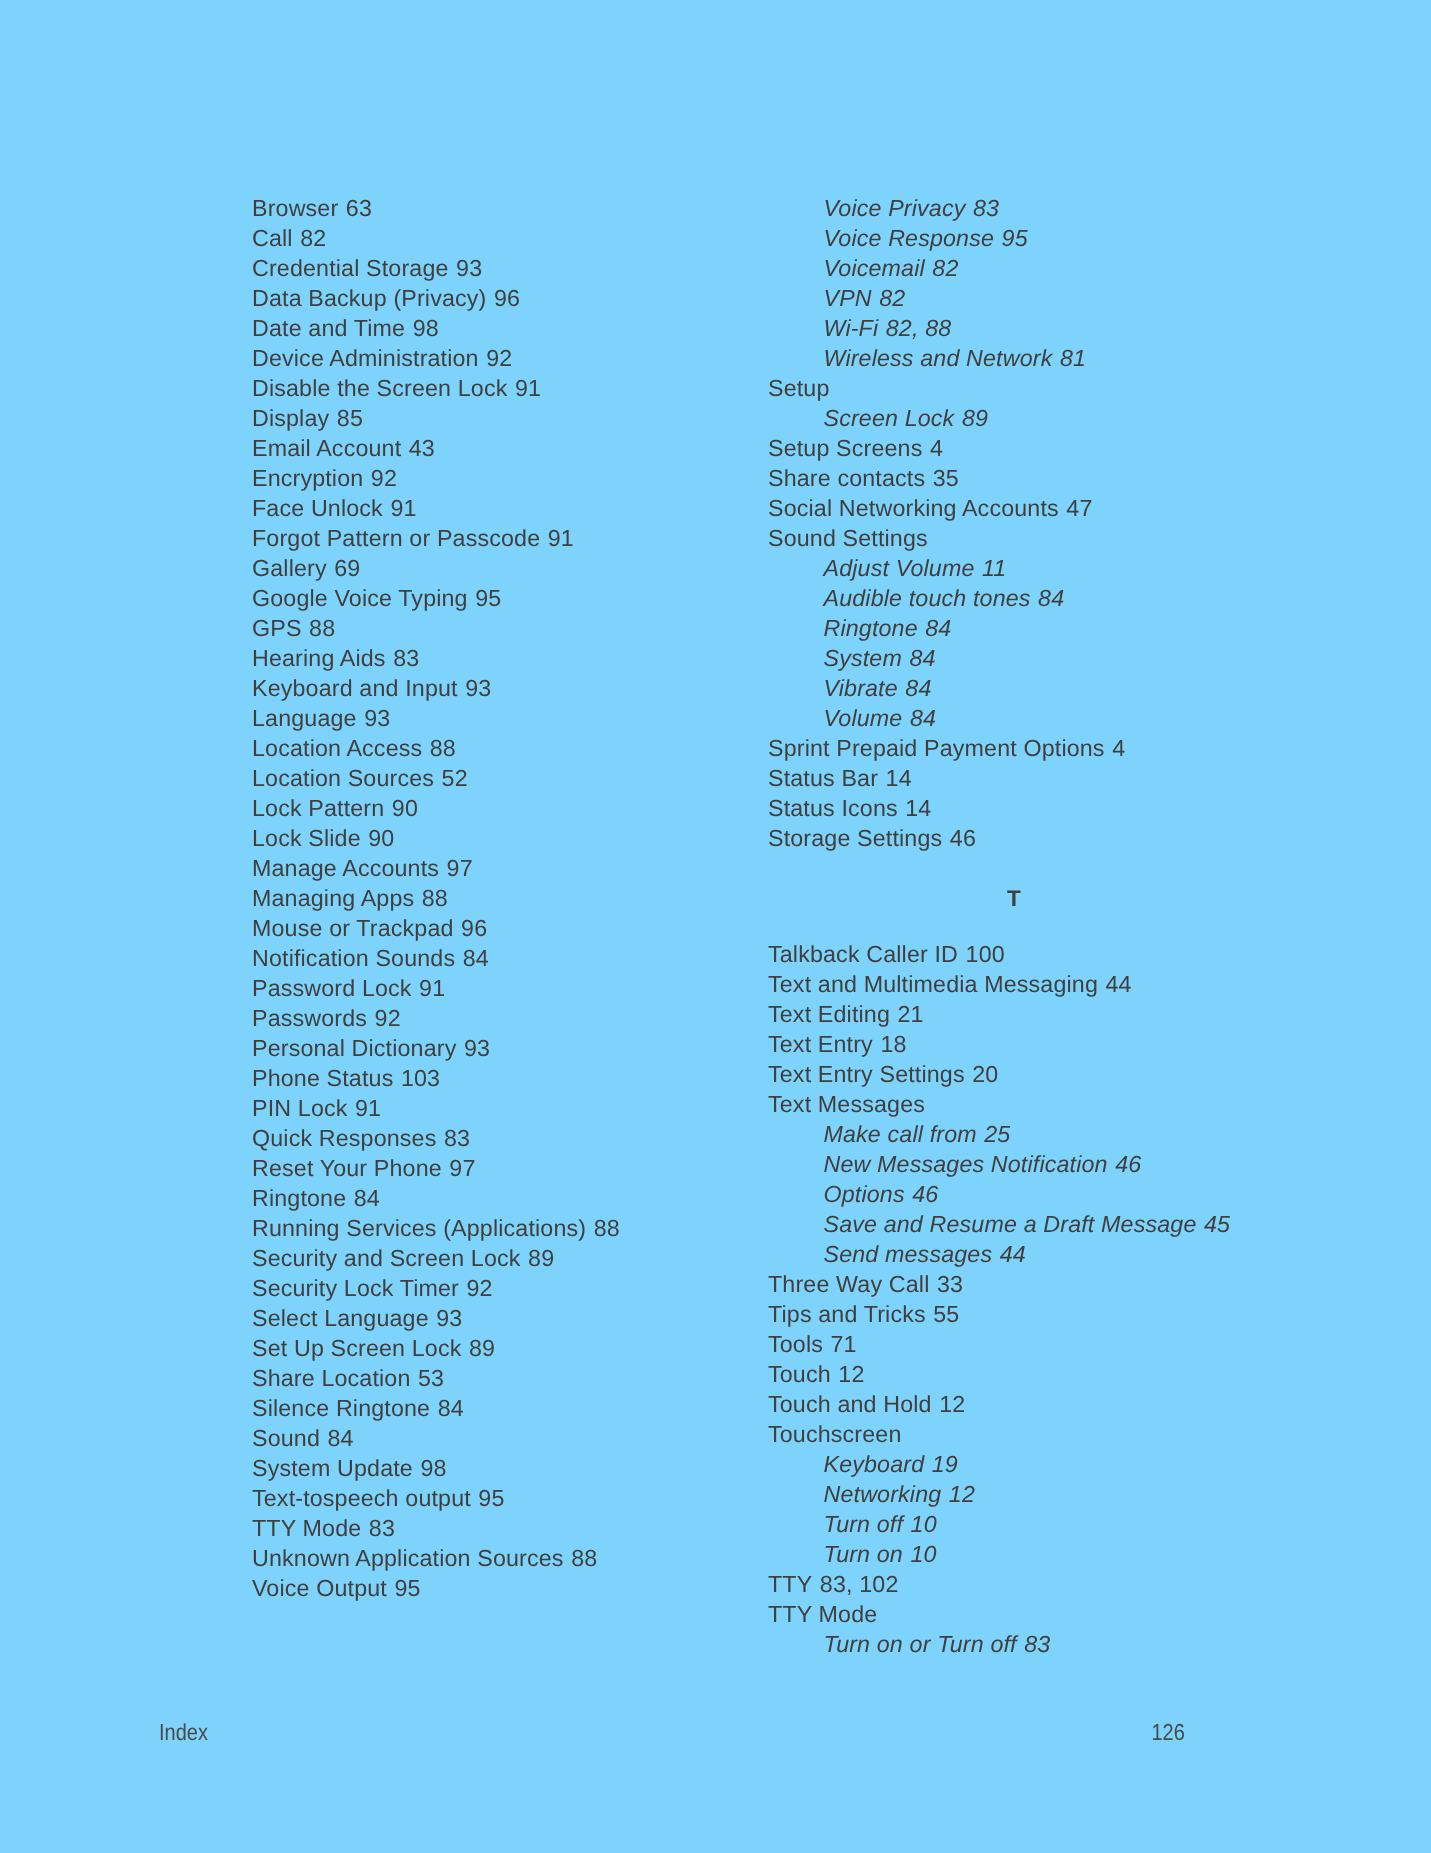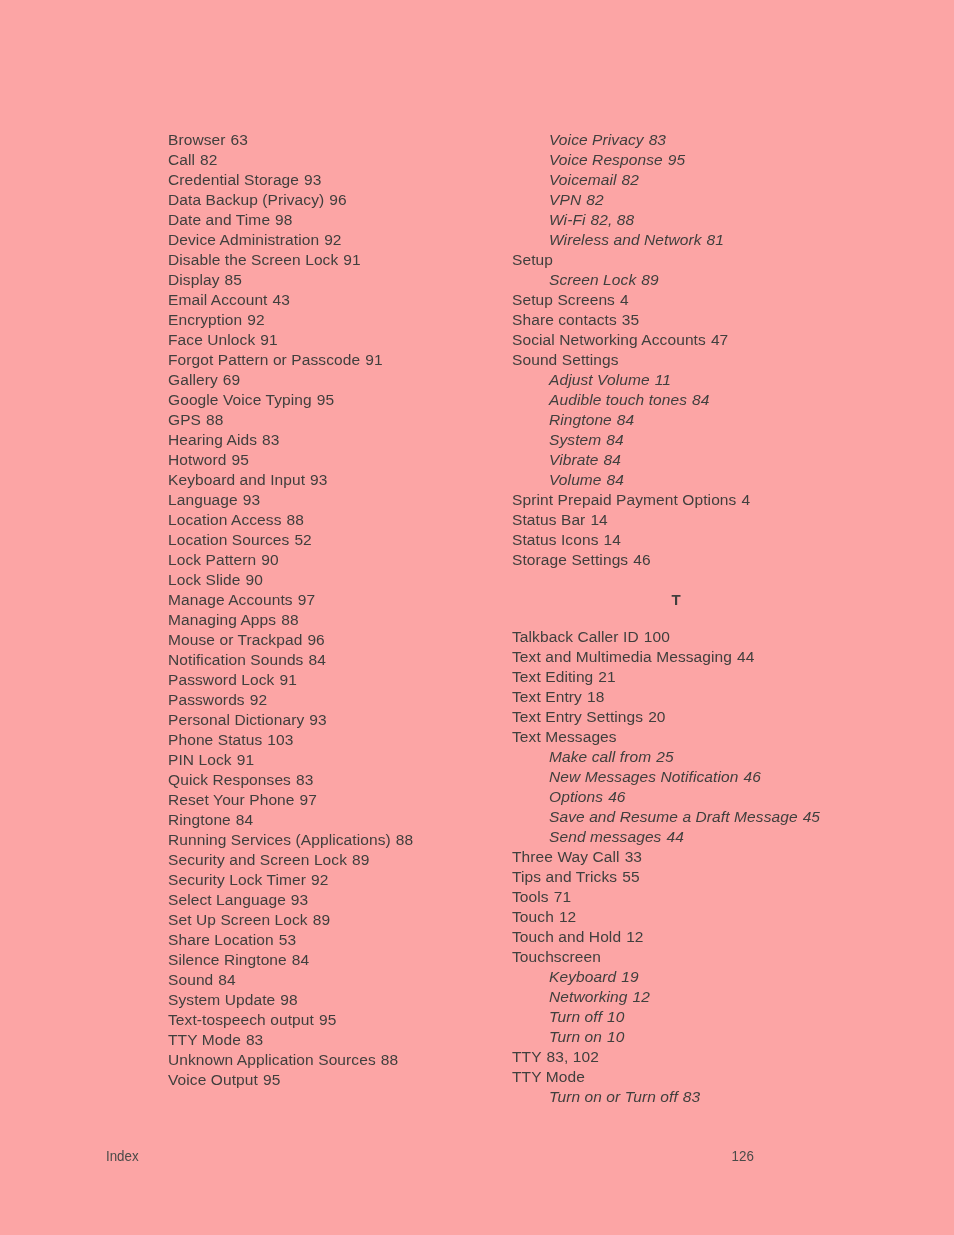--- a/index.html
+++ b/index.html
@@ -16,21 +16,21 @@
     color: #403f3d;
     -webkit-font-smoothing: antialiased;
   }
 
   .page {
     position: absolute;
     left: 0;
     top: 0;
     width: 954px;
     height: 1235px;
-    background: #fca5a5;
+    background: #7dd3fc;
     overflow: hidden;
   }
 
   
   .index-columns {
     position: absolute;
     left: 0;
     top: 130px;
     width: 954px;
   }
@@ -69,20 +69,21 @@
     margin-bottom: 17px;
   }
 
   
   .footer {
     position: absolute;
     left: 0;
     top: 1146px;
     width: 864px;
     height: 26px;
+    padding-left: 36px;
   }
   .footer-label {
     position: absolute;
     left: 106px;
     top: 0;
     font-size: 15.5px;
     line-height: 20px;
     color: #4a4a48;
     font-family: "Liberation Sans", sans-serif;
     font-stretch: condensed;
@@ -118,21 +119,20 @@
         <div class="entry lvl1"><span>Disable the Screen Lock</span><span class="page-ref">91</span></div>
         <div class="entry lvl1"><span>Display</span><span class="page-ref">85</span></div>
         <div class="entry lvl1"><span>Email Account</span><span class="page-ref">43</span></div>
         <div class="entry lvl1"><span>Encryption</span><span class="page-ref">92</span></div>
         <div class="entry lvl1"><span>Face Unlock</span><span class="page-ref">91</span></div>
         <div class="entry lvl1"><span>Forgot Pattern or Passcode</span><span class="page-ref">91</span></div>
         <div class="entry lvl1"><span>Gallery</span><span class="page-ref">69</span></div>
         <div class="entry lvl1"><span>Google Voice Typing</span><span class="page-ref">95</span></div>
         <div class="entry lvl1"><span>GPS</span><span class="page-ref">88</span></div>
         <div class="entry lvl1"><span>Hearing Aids</span><span class="page-ref">83</span></div>
-        <div class="entry lvl1"><span>Hotword</span><span class="page-ref">95</span></div>
         <div class="entry lvl1"><span>Keyboard and Input</span><span class="page-ref">93</span></div>
         <div class="entry lvl1"><span>Language</span><span class="page-ref">93</span></div>
         <div class="entry lvl1"><span>Location Access</span><span class="page-ref">88</span></div>
         <div class="entry lvl1"><span>Location Sources</span><span class="page-ref">52</span></div>
         <div class="entry lvl1"><span>Lock Pattern</span><span class="page-ref">90</span></div>
         <div class="entry lvl1"><span>Lock Slide</span><span class="page-ref">90</span></div>
         <div class="entry lvl1"><span>Manage Accounts</span><span class="page-ref">97</span></div>
         <div class="entry lvl1"><span>Managing Apps</span><span class="page-ref">88</span></div>
         <div class="entry lvl1"><span>Mouse or Trackpad</span><span class="page-ref">96</span></div>
         <div class="entry lvl1"><span>Notification Sounds</span><span class="page-ref">84</span></div>

